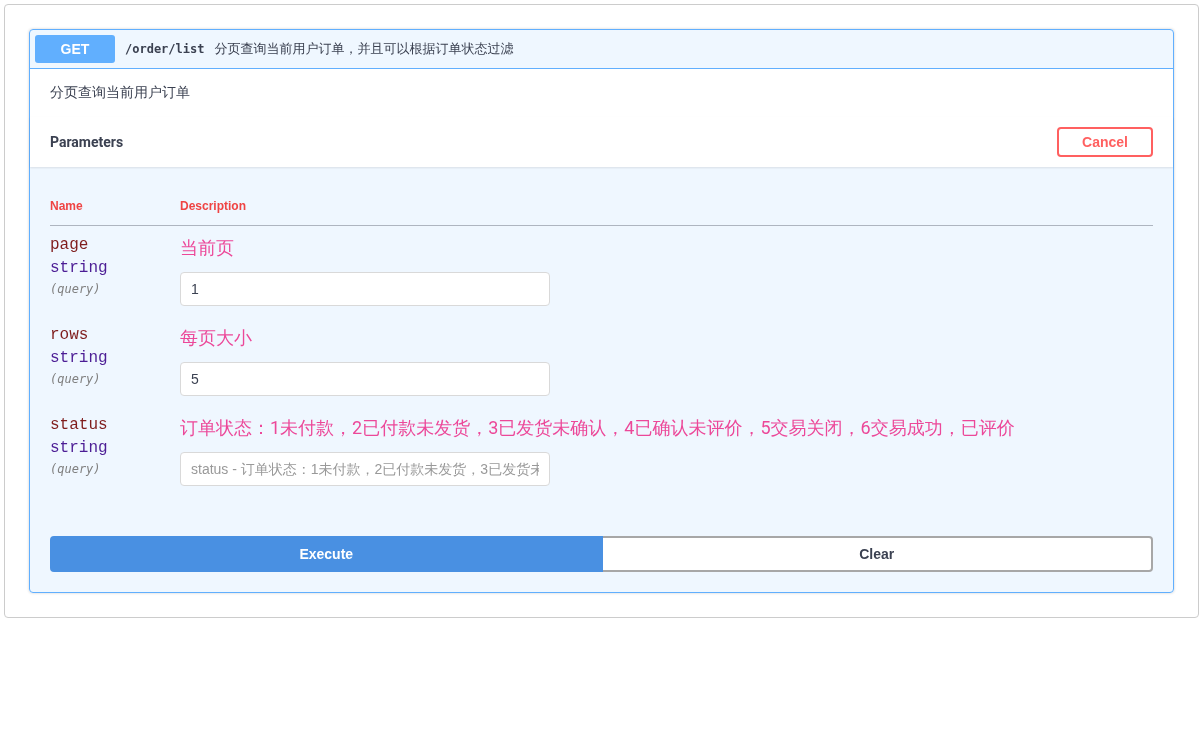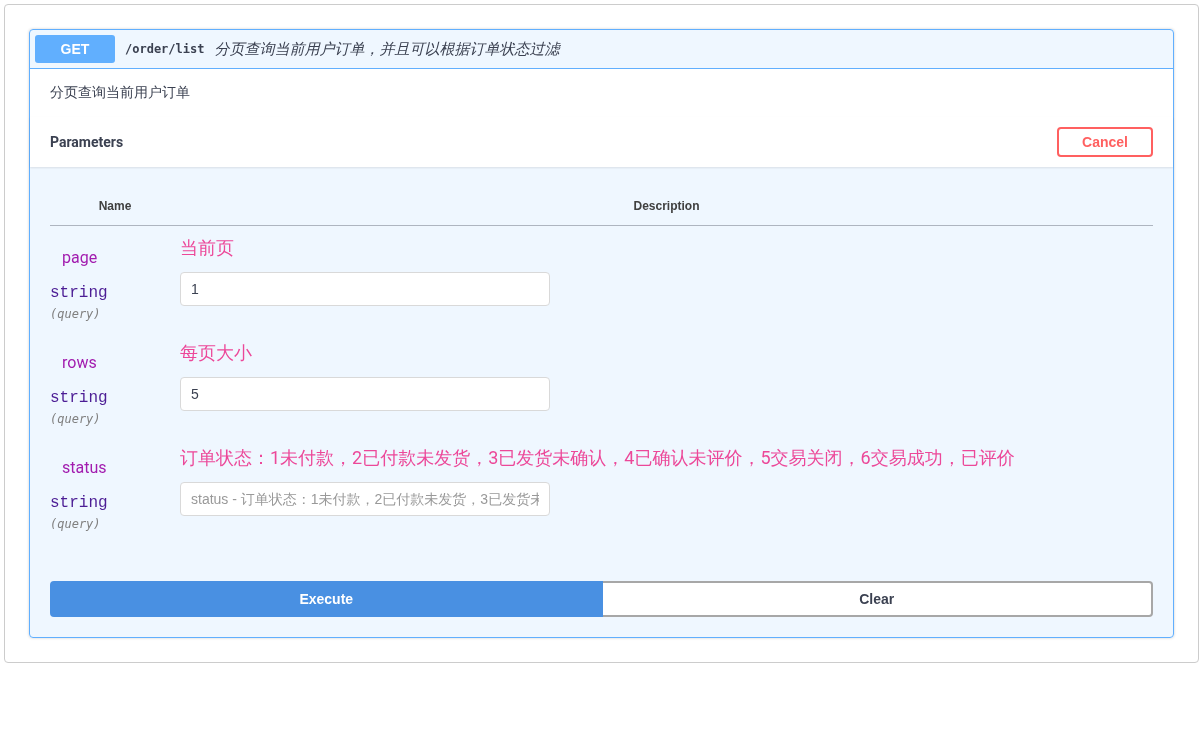--- a/index.html
+++ b/index.html
@@ -40,24 +40,23 @@
   }
   .opblock-summary-path {
     font-family: "Lucida Console", Monaco, monospace;
     font-size: 12px;
     font-weight: 600;
     color: #3b4151;
     padding: 0 10px;
     word-break: break-all;
   }
   .opblock-summary-description {
-    font-size: 15px;
+    font-size: 13px;
     color: #3b4151;
     flex: 1;
-    font-style: italic;
   }
   .opblock-description-wrapper {
     padding: 15px 20px;
     background: #fff;
     font-size: 14px;
     color: #3b4151;
   }
   .opblock-section-header {
     display: flex;
     align-items: center;
@@ -84,38 +83,39 @@
     font-family: sans-serif;
   }
   .parameters-container {
     padding: 20px;
   }
   table.parameters {
     width: 100%;
     border-collapse: collapse;
   }
   table.parameters thead tr th {
-    text-align: center;
+    text-align: left;
     font-size: 12px;
     font-weight: 700;
-    color: #404040;
+    color: #ef4444;
     padding: 12px 0;
     border-bottom: 1px solid rgba(59,65,81,0.2);
     font-family: sans-serif;
   }
   table.parameters tbody tr td {
     padding: 10px 0;
     vertical-align: top;
   }
   .col-name { width: 130px; }
   .parameter__name {
     font-size: 16px;
     font-weight: 400;
-    color: #a21caf;
-    margin: 12px;
+    color: #7f1d1d;
+    margin: 0;
+    font-family: Liberation Mono, monospace;
   }
   .parameter__type {
     font-size: 16px;
     font-family: Liberation Mono, monospace;
     color: #4c1d95;
     padding: 5px 0;
   }
   .parameter__in {
     font-size: 12px;
     font-style: italic;

